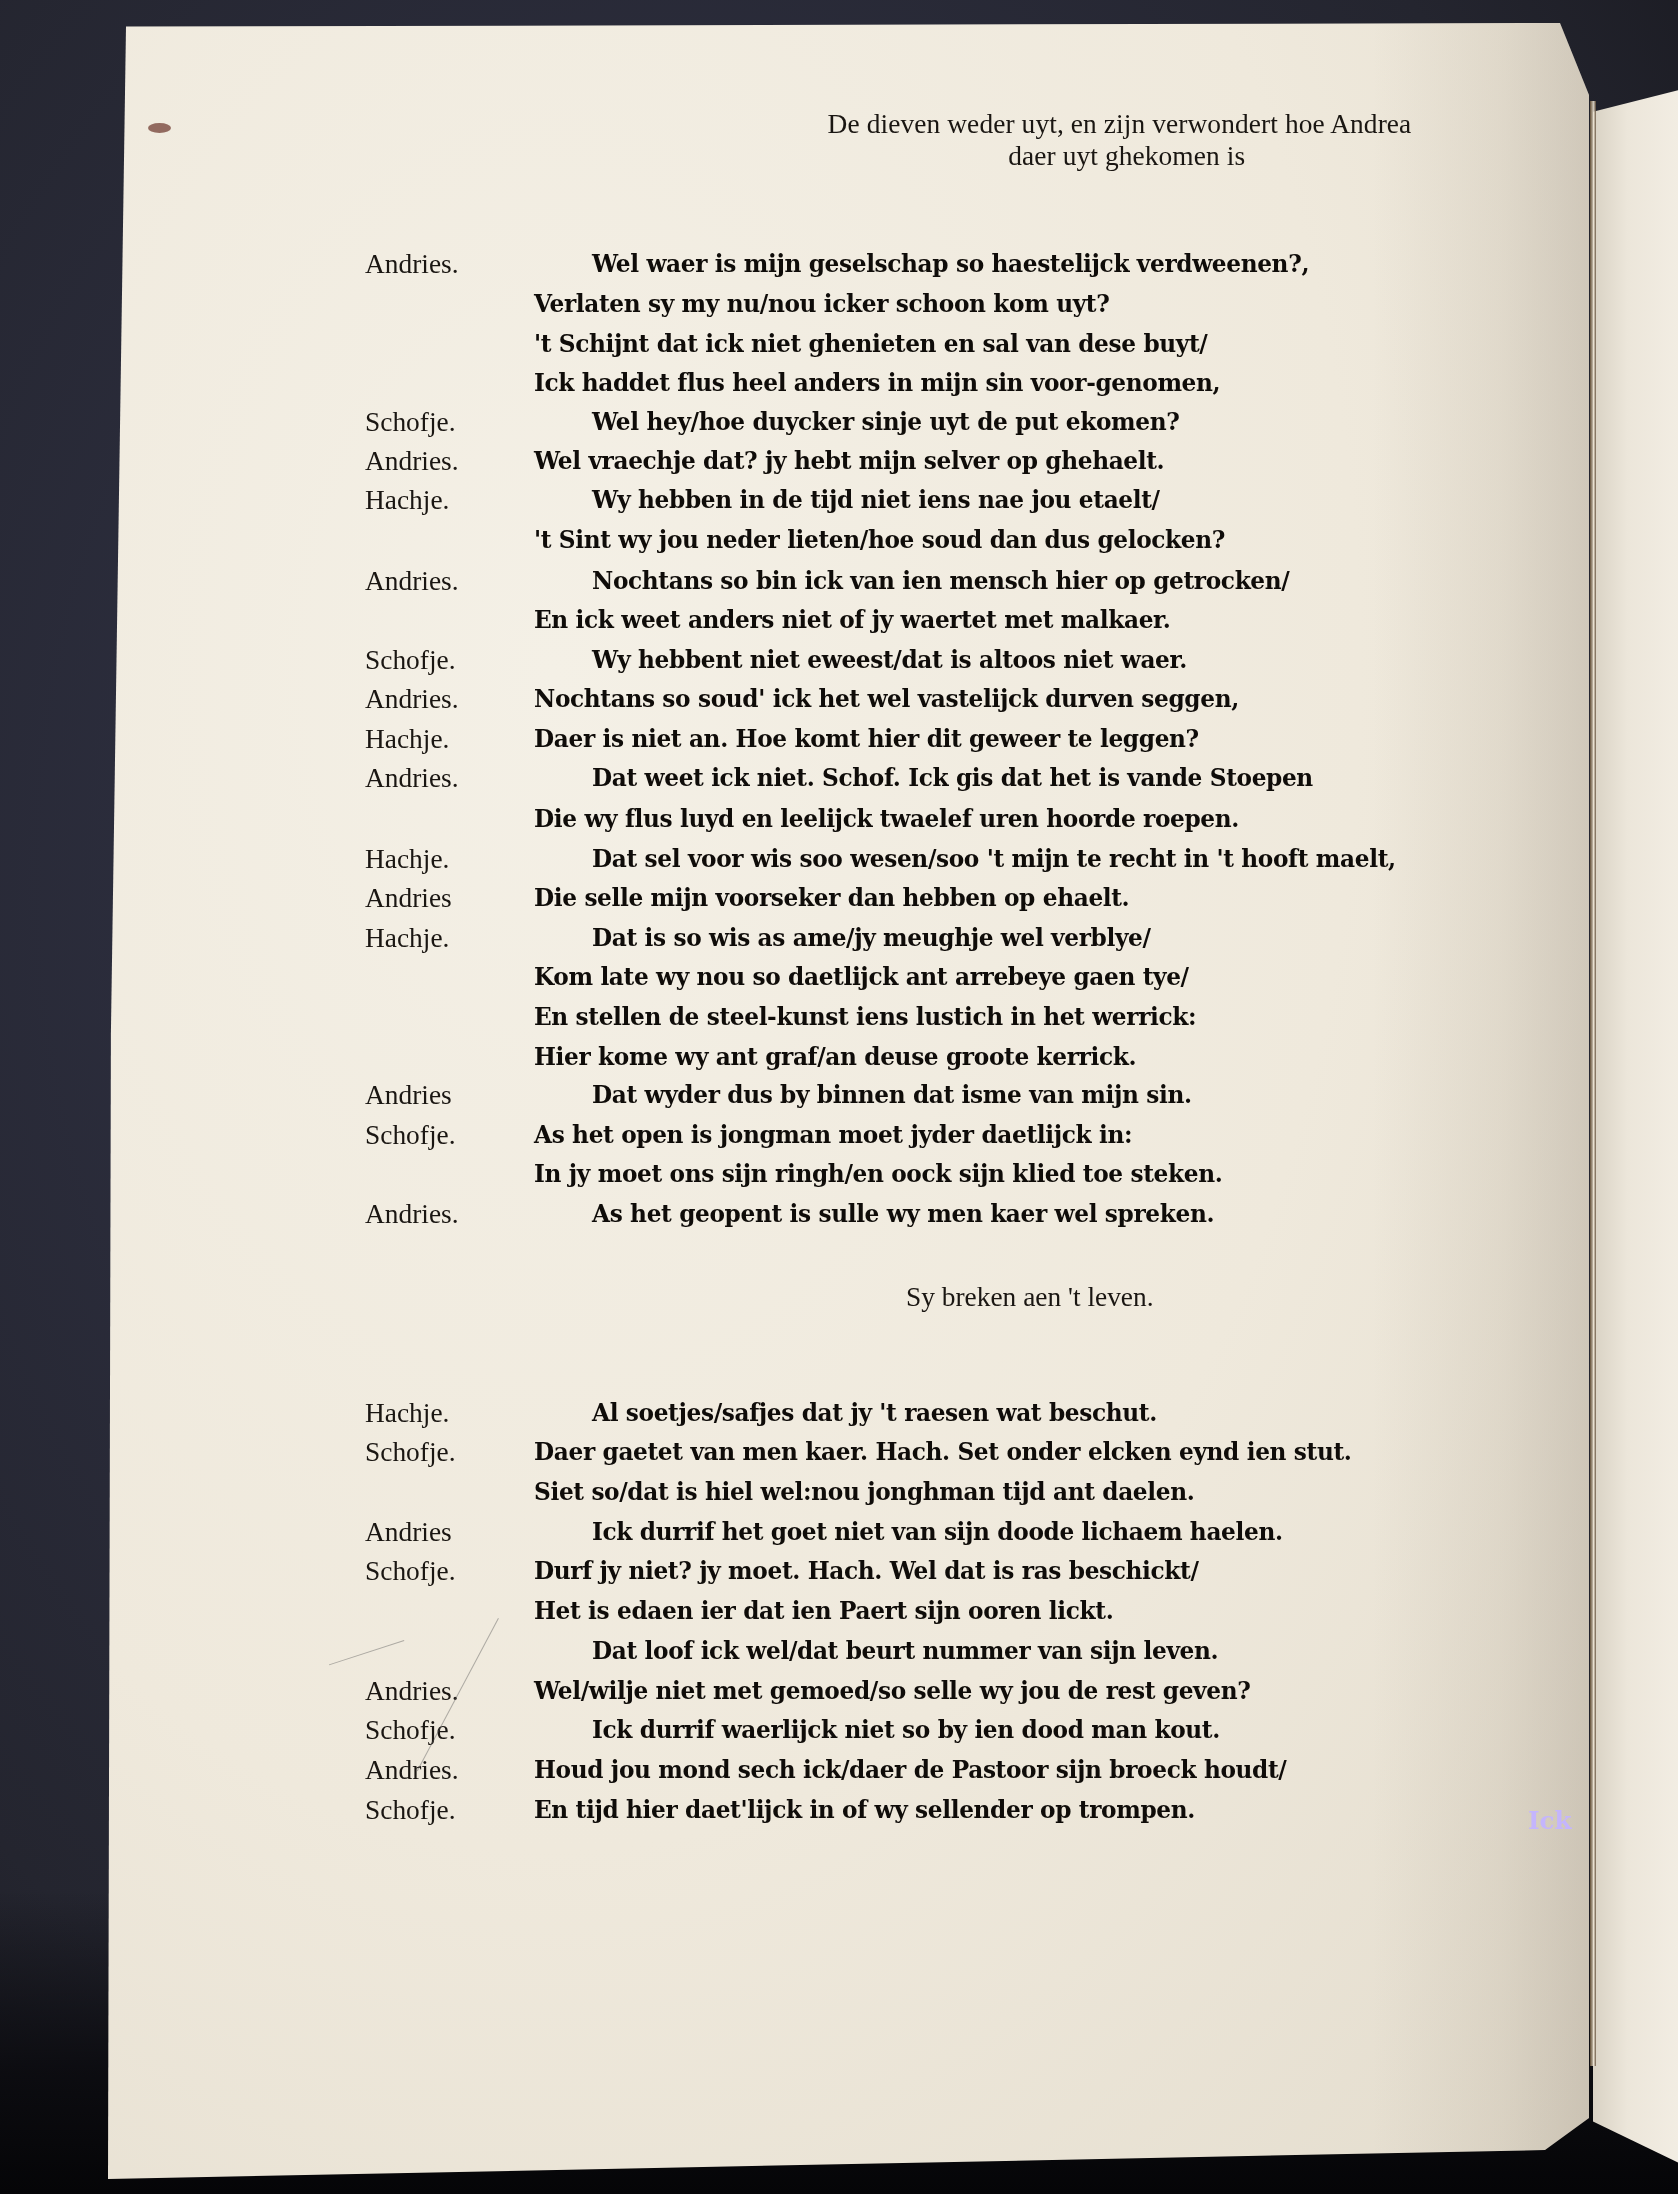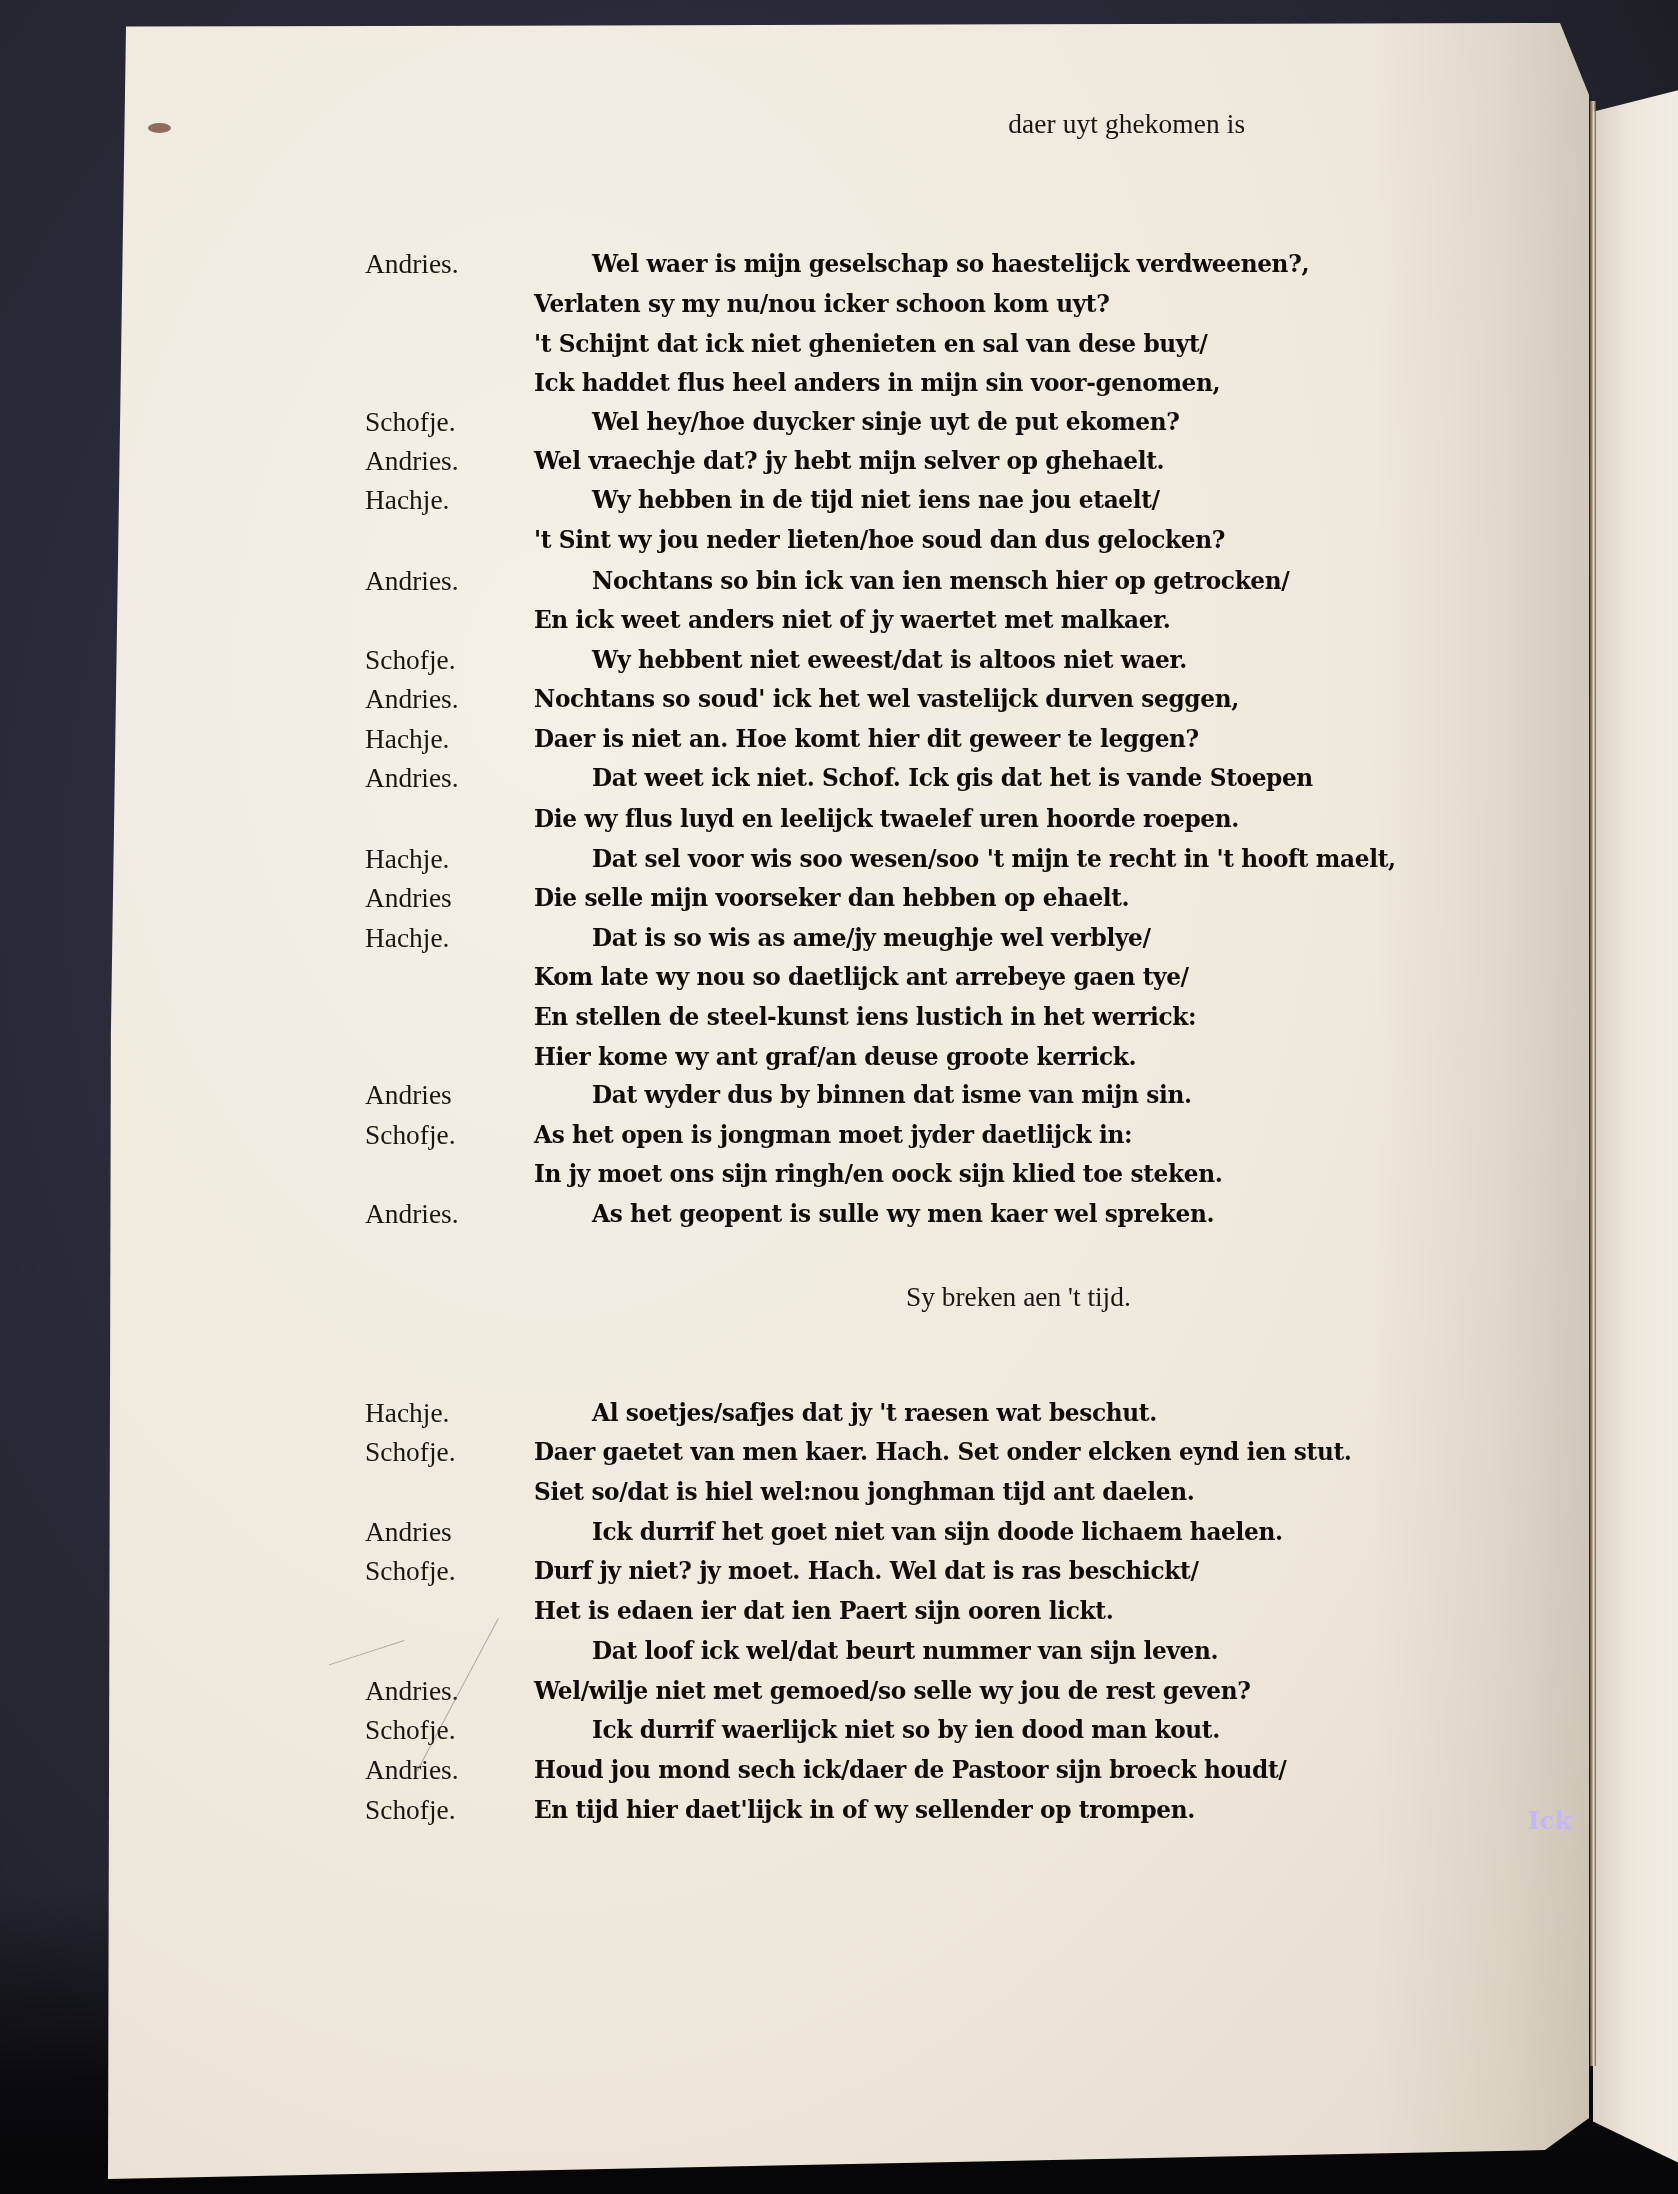--- a/index.html
+++ b/index.html
@@ -134,20 +134,21 @@
 <div class="backdrop-bottom"></div>
 <div class="facing-page"></div>
 
 <div class="page">
   <div class="page-shade"></div>
 </div>
 <div class="gutter-line"></div>
 <div class="stain"></div>
 
 <div class="header">
+  <span class="header-line">De dieven weder uyt, en zijn verwondert hoe Andrea</span>
   <span class="header-line second">daer uyt ghekomen is</span>
 </div>
 
 <div class="lines" id="dialogue-block">
     <div class="line" style="top: 249px;">
       <span class="speaker">Andries.</span>
       <span class="verse indent">Wel waer is mijn geselschap so haestelijck verdweenen?,</span>
     </div>
     <div class="line" style="top: 289px;">
       <span class="speaker"></span>
@@ -286,18 +287,18 @@
     <div class="line" style="top: 1755px;">
       <span class="speaker">Andries.</span>
       <span class="verse flush">Houd jou mond sech ick/daer de Pastoor sijn broeck houdt/</span>
     </div>
     <div class="line" style="top: 1795px;">
       <span class="speaker">Schofje.</span>
       <span class="verse flush">En tijd hier daet'lijck in of wy sellender op trompen.</span>
     </div>
   </div>
 
-<div class="stage">Sy breken aen 't tijd.</div>
+<div class="stage">Sy breken aen 't leven.</div>
 <div class="catchword">Ick</div>
 
 <div class="pencil-mark" style="left:498px;top:1618px;height:173px;transform:rotate(28deg);"></div>
 <div class="pencil-mark" style="left:404px;top:1640px;height:79px;transform:rotate(72deg);"></div>
 
 
 </body></html>

